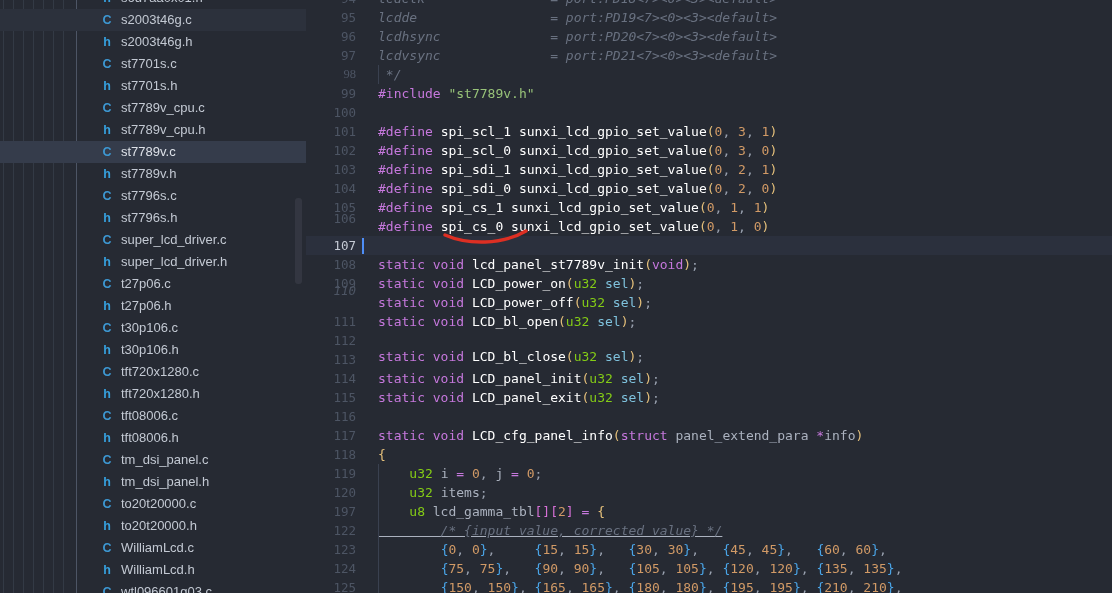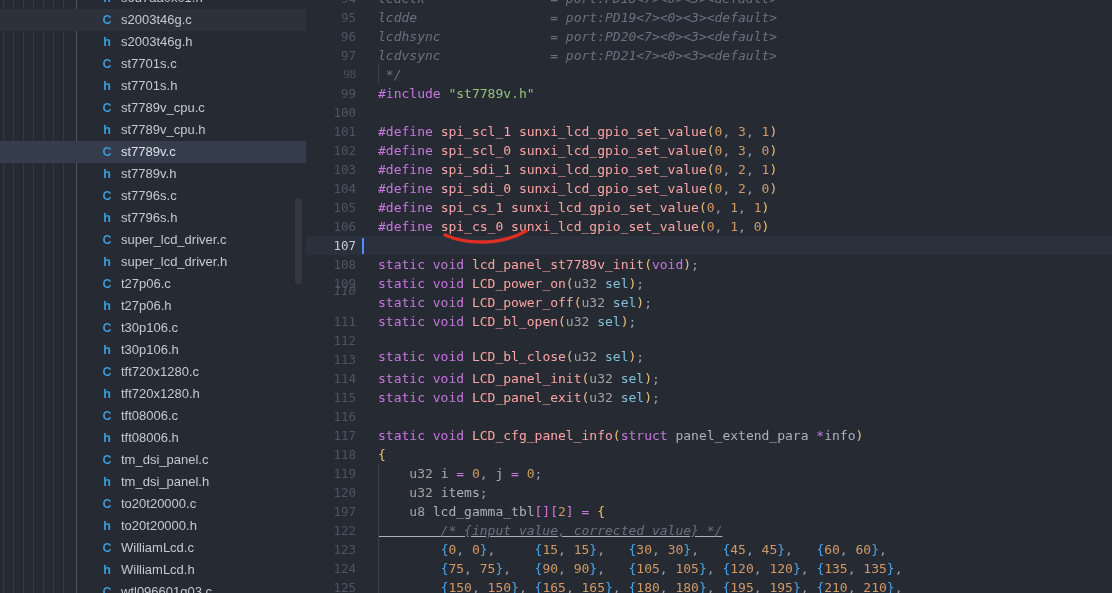--- a/index.html
+++ b/index.html
@@ -25,22 +25,22 @@
   .editor{position:absolute;left:306px;top:0;width:806px;height:593px;overflow:hidden;
           font-family:"DejaVu Sans Mono",monospace;font-size:13px;}
   .cur-line{position:absolute;left:0;width:806px;height:19px;background:#2b303d;}
   .gutter-num{position:absolute;left:0;width:50px;height:19px;line-height:19px;
               text-align:right;color:#4d5564;font-size:12.5px;}
   .gutter-num.active{color:#c6cbd5;}
   .code-line{position:absolute;left:72px;height:19px;line-height:19px;white-space:pre;color:#abb2bf;}
   .indent-guide{position:absolute;width:1px;background:#3a4150;}
   .cursor{position:absolute;width:2px;background:#4e8ef7;}
   .tk-k{color:#c678dd;}          
-  .tk-f{color:#fca5a5;}          
-  .tk-y{color:#a3a3a3;}          
+  .tk-f{color:#ffffff;}          
+  .tk-y{color:#84cc16;}          
   .tk-n{color:#d19a66;}          
   .tk-s{color:#98c379;}          
   .tk-c{color:#697180;font-style:italic;} 
   .tk-1{color:#e5c07b;}          
   .tk-2{color:#d670d6;}          
   .tk-3{color:#4aa5e8;}          
   .tk-p{color:#9aa2b0;}          
   .tk-m{color:#7fc2dd;}          
   .tk-d{color:#abb2bf;}          
   .annotation-svg{position:absolute;left:0;top:0;pointer-events:none;}
@@ -198,21 +198,21 @@
         <div class="gutter-num" style="top: 122px;">101</div>
         <div class="code-line" style="top: 122px;"><span class="tk-k">#define</span><span class="tk-d"> </span><span class="tk-f">spi_scl_1</span><span class="tk-d"> </span><span class="tk-f">sunxi_lcd_gpio_set_value</span><span class="tk-1">(</span><span class="tk-n">0</span><span class="tk-p">,</span><span class="tk-d"> </span><span class="tk-n">3</span><span class="tk-p">,</span><span class="tk-d"> </span><span class="tk-n">1</span><span class="tk-1">)</span></div>
         <div class="gutter-num" style="top: 141px;">102</div>
         <div class="code-line" style="top: 141px;"><span class="tk-k">#define</span><span class="tk-d"> </span><span class="tk-f">spi_scl_0</span><span class="tk-d"> </span><span class="tk-f">sunxi_lcd_gpio_set_value</span><span class="tk-1">(</span><span class="tk-n">0</span><span class="tk-p">,</span><span class="tk-d"> </span><span class="tk-n">3</span><span class="tk-p">,</span><span class="tk-d"> </span><span class="tk-n">0</span><span class="tk-1">)</span></div>
         <div class="gutter-num" style="top: 160px;">103</div>
         <div class="code-line" style="top: 160px;"><span class="tk-k">#define</span><span class="tk-d"> </span><span class="tk-f">spi_sdi_1</span><span class="tk-d"> </span><span class="tk-f">sunxi_lcd_gpio_set_value</span><span class="tk-1">(</span><span class="tk-n">0</span><span class="tk-p">,</span><span class="tk-d"> </span><span class="tk-n">2</span><span class="tk-p">,</span><span class="tk-d"> </span><span class="tk-n">1</span><span class="tk-1">)</span></div>
         <div class="gutter-num" style="top: 179px;">104</div>
         <div class="code-line" style="top: 179px;"><span class="tk-k">#define</span><span class="tk-d"> </span><span class="tk-f">spi_sdi_0</span><span class="tk-d"> </span><span class="tk-f">sunxi_lcd_gpio_set_value</span><span class="tk-1">(</span><span class="tk-n">0</span><span class="tk-p">,</span><span class="tk-d"> </span><span class="tk-n">2</span><span class="tk-p">,</span><span class="tk-d"> </span><span class="tk-n">0</span><span class="tk-1">)</span></div>
         <div class="gutter-num" style="top: 198px;">105</div>
         <div class="code-line" style="top: 198px;"><span class="tk-k">#define</span><span class="tk-d"> </span><span class="tk-f">spi_cs_1</span><span class="tk-d"> </span><span class="tk-f">sunxi_lcd_gpio_set_value</span><span class="tk-1">(</span><span class="tk-n">0</span><span class="tk-p">,</span><span class="tk-d"> </span><span class="tk-n">1</span><span class="tk-p">,</span><span class="tk-d"> </span><span class="tk-n">1</span><span class="tk-1">)</span></div>
-        <div class="gutter-num" style="top: 217px;">106</div>
+        <div class="gutter-num" style="top: 209px;">106</div>
         <div class="code-line" style="top: 217px;"><span class="tk-k">#define</span><span class="tk-d"> </span><span class="tk-f">spi_cs_0</span><span class="tk-d"> </span><span class="tk-f">sunxi_lcd_gpio_set_value</span><span class="tk-1">(</span><span class="tk-n">0</span><span class="tk-p">,</span><span class="tk-d"> </span><span class="tk-n">1</span><span class="tk-p">,</span><span class="tk-d"> </span><span class="tk-n">0</span><span class="tk-1">)</span></div>
         <div class="gutter-num active" style="top: 236px;">107</div>
         <div class="code-line" style="top: 236px;"></div>
         <div class="gutter-num" style="top: 255px;">108</div>
         <div class="code-line" style="top: 255px;"><span class="tk-k">static</span><span class="tk-d"> </span><span class="tk-k">void</span><span class="tk-d"> </span><span class="tk-f">lcd_panel_st7789v_init</span><span class="tk-1">(</span><span class="tk-k">void</span><span class="tk-1">)</span><span class="tk-p">;</span></div>
         <div class="gutter-num" style="top: 274px;">109</div>
         <div class="code-line" style="top: 274px;"><span class="tk-k">static</span><span class="tk-d"> </span><span class="tk-k">void</span><span class="tk-d"> </span><span class="tk-f">LCD_power_on</span><span class="tk-1">(</span><span class="tk-y">u32</span><span class="tk-d"> </span><span class="tk-m">sel</span><span class="tk-1">)</span><span class="tk-p">;</span></div>
         <div class="gutter-num" style="top: 281px; font-style: italic;">110</div>
         <div class="code-line" style="top: 293px;"><span class="tk-k">static</span><span class="tk-d"> </span><span class="tk-k">void</span><span class="tk-d"> </span><span class="tk-f">LCD_power_off</span><span class="tk-1">(</span><span class="tk-y">u32</span><span class="tk-d"> </span><span class="tk-m">sel</span><span class="tk-1">)</span><span class="tk-p">;</span></div>
         <div class="gutter-num" style="top: 312px;">111</div>

